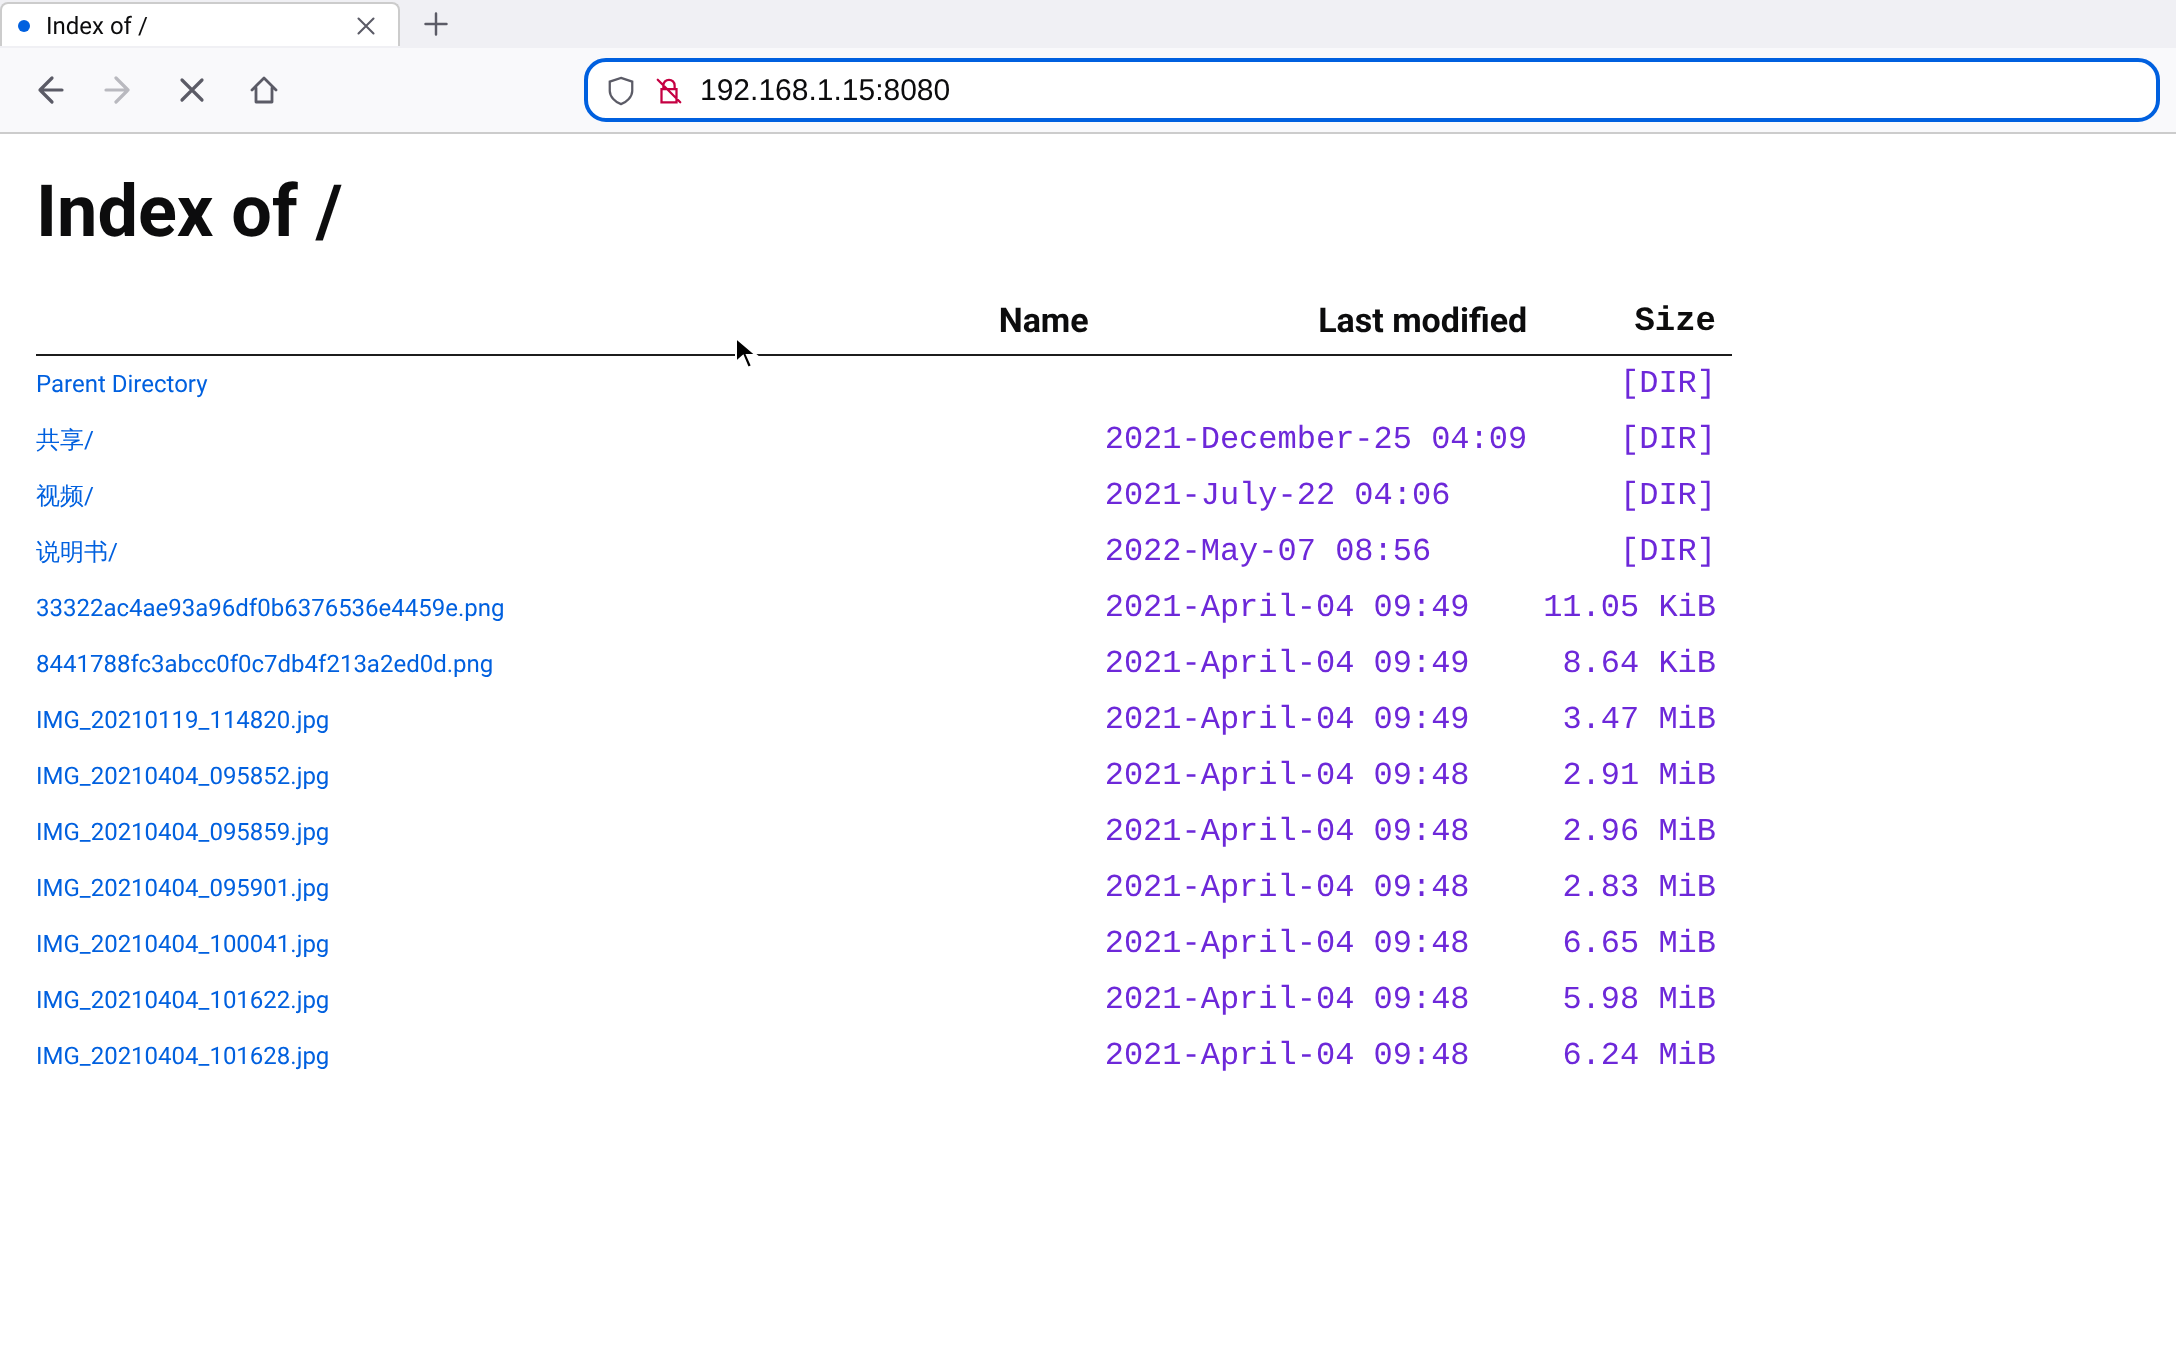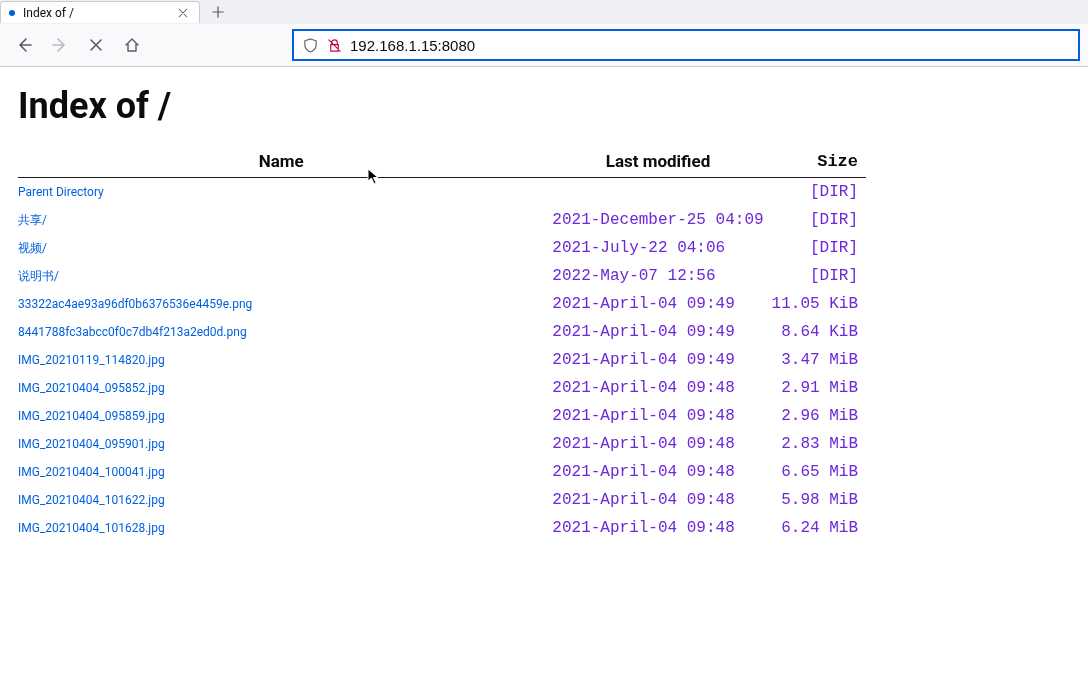--- a/index.html
+++ b/index.html
@@ -90,21 +90,21 @@
       cursor: pointer;
       border-radius: 4px;
     }
     .nav-btn.disabled { opacity: 0.4; cursor: default; }
     .nav-btn svg { width: 16px; height: 16px; }
     .urlbar {
       flex: 1;
       height: 32px;
       background: #fff;
       border: 2px solid #0060df;
-      border-radius: 0;
+      border-radius: 11px;
       display: flex;
       align-items: center;
       padding: 0 8px;
       margin-left: 140px;
       gap: 8px;
     }
     .urlbar .sec-icon {
       width: 16px;
       height: 16px;
       display: flex;
@@ -129,21 +129,21 @@
       font-size: 36px;
       font-weight: 700;
       margin: 18px 0 18px 0;
       color: #0c0c0d;
     }
     .listing-table {
       border-collapse: collapse;
       width: 848px;
     }
     .listing-table thead th {
-      text-align: center;
+      text-align: right;
       font-size: 17px;
       font-weight: 700;
       padding: 6px 8px 6px 0;
       color: #0c0c0d;
     }
     .listing-table thead th.col-size { text-align: right; font-family: Liberation Mono, monospace; }
     .listing-table thead tr { border-bottom: 1.5px solid #1c1c1c; }
     .listing-table td {
       padding: 5px 8px 5px 0;
       font-size: 12px;
@@ -253,21 +253,21 @@
           <td class="col-mod">2021-December-25 04:09</td>
           <td class="col-size">[DIR]</td>
         </tr>
         <tr>
           <td class="col-name"><a href="#">视频/</a></td>
           <td class="col-mod">2021-July-22 04:06</td>
           <td class="col-size">[DIR]</td>
         </tr>
         <tr>
           <td class="col-name"><a href="#">说明书/</a></td>
-          <td class="col-mod">2022-May-07 12:56</td>
+          <td class="col-mod">2022-May-07 08:56</td>
           <td class="col-size">[DIR]</td>
         </tr>
         <tr>
           <td class="col-name"><a href="#">33322ac4ae93a96df0b6376536e4459e.png</a></td>
           <td class="col-mod">2021-April-04 09:49</td>
           <td class="col-size">11.05 KiB</td>
         </tr>
         <tr>
           <td class="col-name"><a href="#">8441788fc3abcc0f0c7db4f213a2ed0d.png</a></td>
           <td class="col-mod">2021-April-04 09:49</td>

